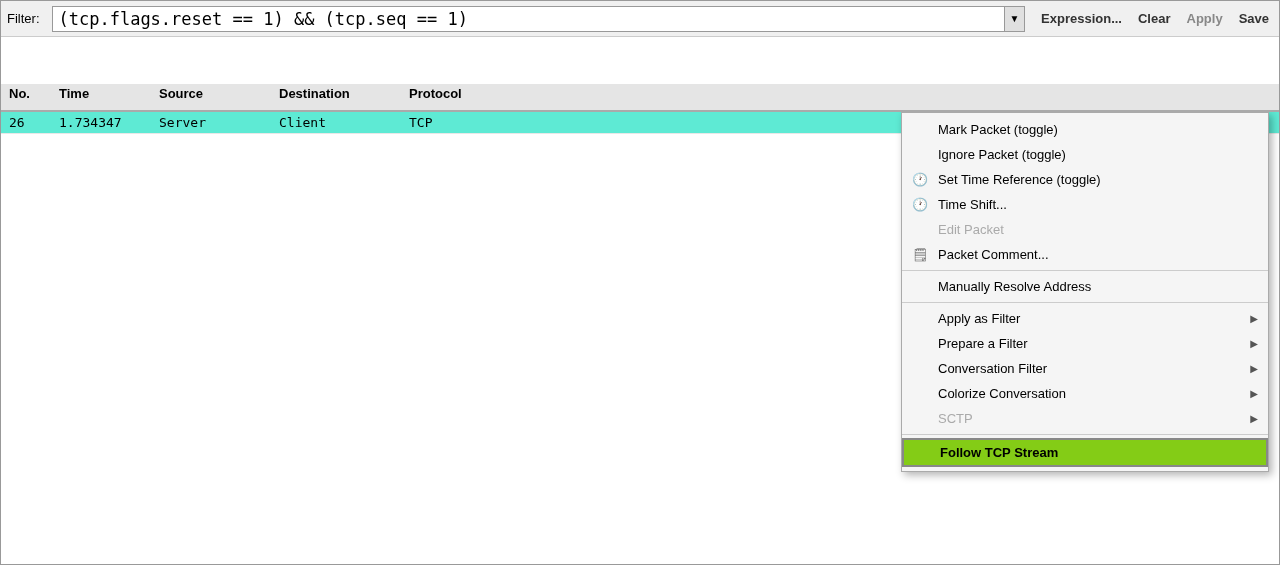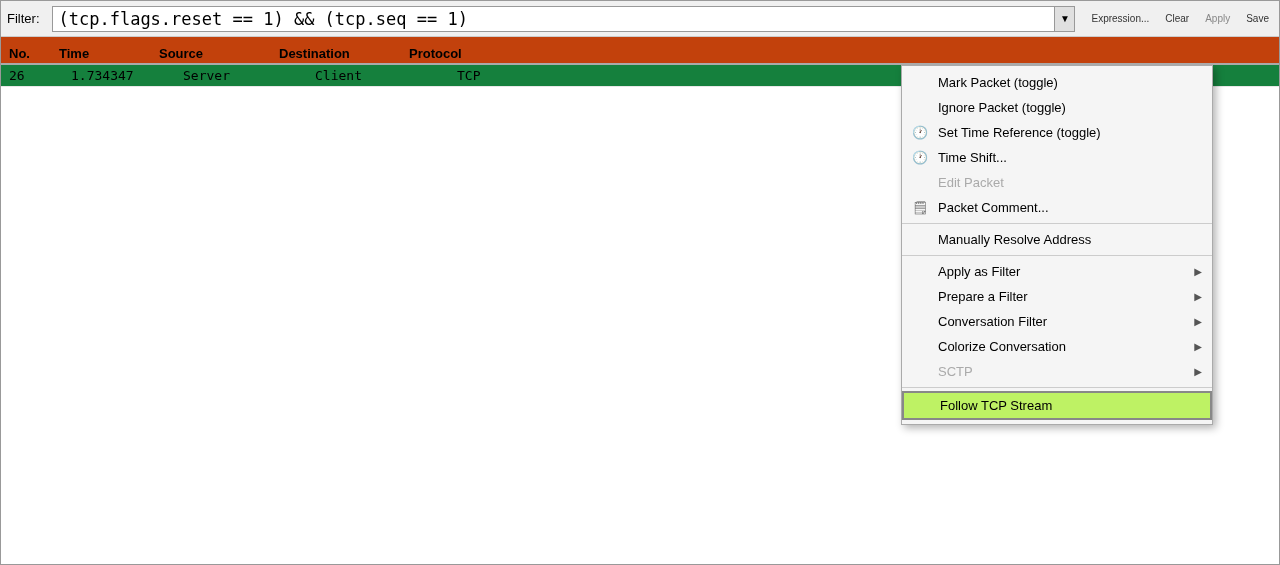--- a/index.html
+++ b/index.html
@@ -70,41 +70,43 @@
     .filter-actions {
       display: flex;
       gap: 8px;
       align-items: center;
     }
 
     .filter-btn {
       background: none;
       border: none;
       cursor: pointer;
-      font-size: 10px;
+      font-size: 13px;
       color: #333;
       padding: 2px 4px;
+      font-weight: bold;
     }
 
     .filter-btn.apply {
       color: #888;
     }
 
     .filter-btn.clear {
       color: #333;
     }
 
     
     .packet-header {
       display: flex;
-      background: #c2410c;
+      background: #e5e5e5;
       border-bottom: 2px solid #aaa;
       padding: 2px 0;
       height: 28px;
-      align-items: flex-end;
+      align-items: flex-start;
+      margin-top: 47px;
     }
 
     .col-header {
       font-weight: bold;
       color: #000;
       padding: 0 8px;
       user-select: none;
       white-space: nowrap;
       overflow: hidden;
     }
@@ -126,22 +128,21 @@
     .packet-row {
       display: flex;
       align-items: center;
       height: 22px;
       border-bottom: 1px solid #e8e8e8;
       font-family: monospace;
       font-size: 13px;
     }
 
     .packet-row.selected {
-      background: #15803d;
-      gap: 12px;
+      background: #5eead4;
     }
 
     .packet-row .col-no,
     .packet-row .col-time,
     .packet-row .col-src,
     .packet-row .col-dst,
     .packet-row .col-proto,
     .packet-row .col-info {
       padding: 0 8px;
       white-space: nowrap;
@@ -150,21 +151,21 @@
     }
 
     
     .context-menu {
       position: absolute;
       top: 0px;
       left: 900px;
       background: #f5f5f5;
       border: 1px solid #aaa;
       box-shadow: 3px 3px 8px rgba(0,0,0,0.3);
-      width: 312px;
+      width: 368px;
       z-index: 100;
       padding: 4px 0;
     }
 
     .ctx-item {
       display: flex;
       align-items: center;
       padding: 5px 16px 5px 36px;
       cursor: pointer;
       white-space: nowrap;
@@ -173,21 +174,22 @@
       color: #000;
     }
 
     .ctx-item.disabled {
       color: #aaa;
       cursor: default;
     }
 
     .ctx-item.highlighted {
       border: 2px solid #888;
-      background: #bef264;
+      background: #84cc16;
+      font-weight: bold;
     }
 
     .ctx-separator {
       height: 1px;
       background: #ccc;
       margin: 3px 0;
     }
 
     .ctx-item .ctx-icon {
       position: absolute;

